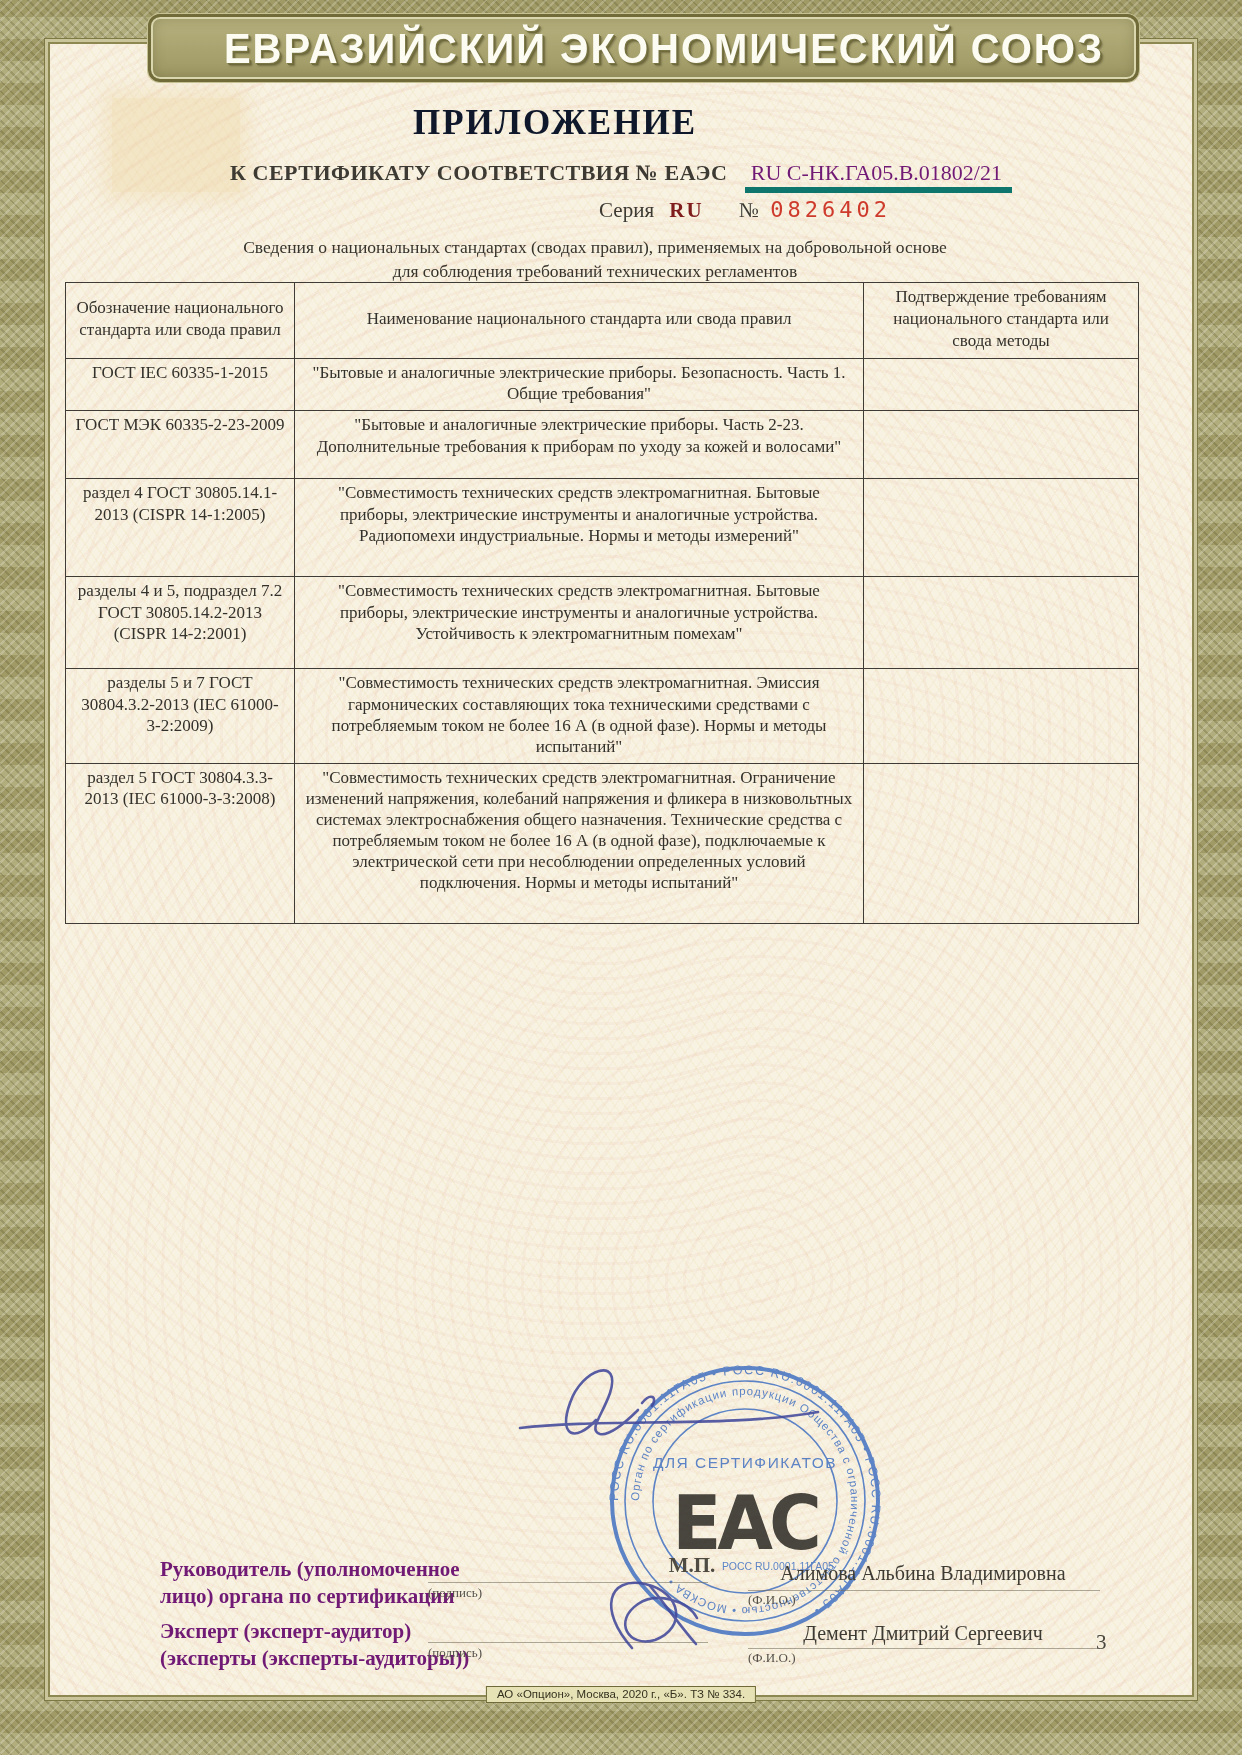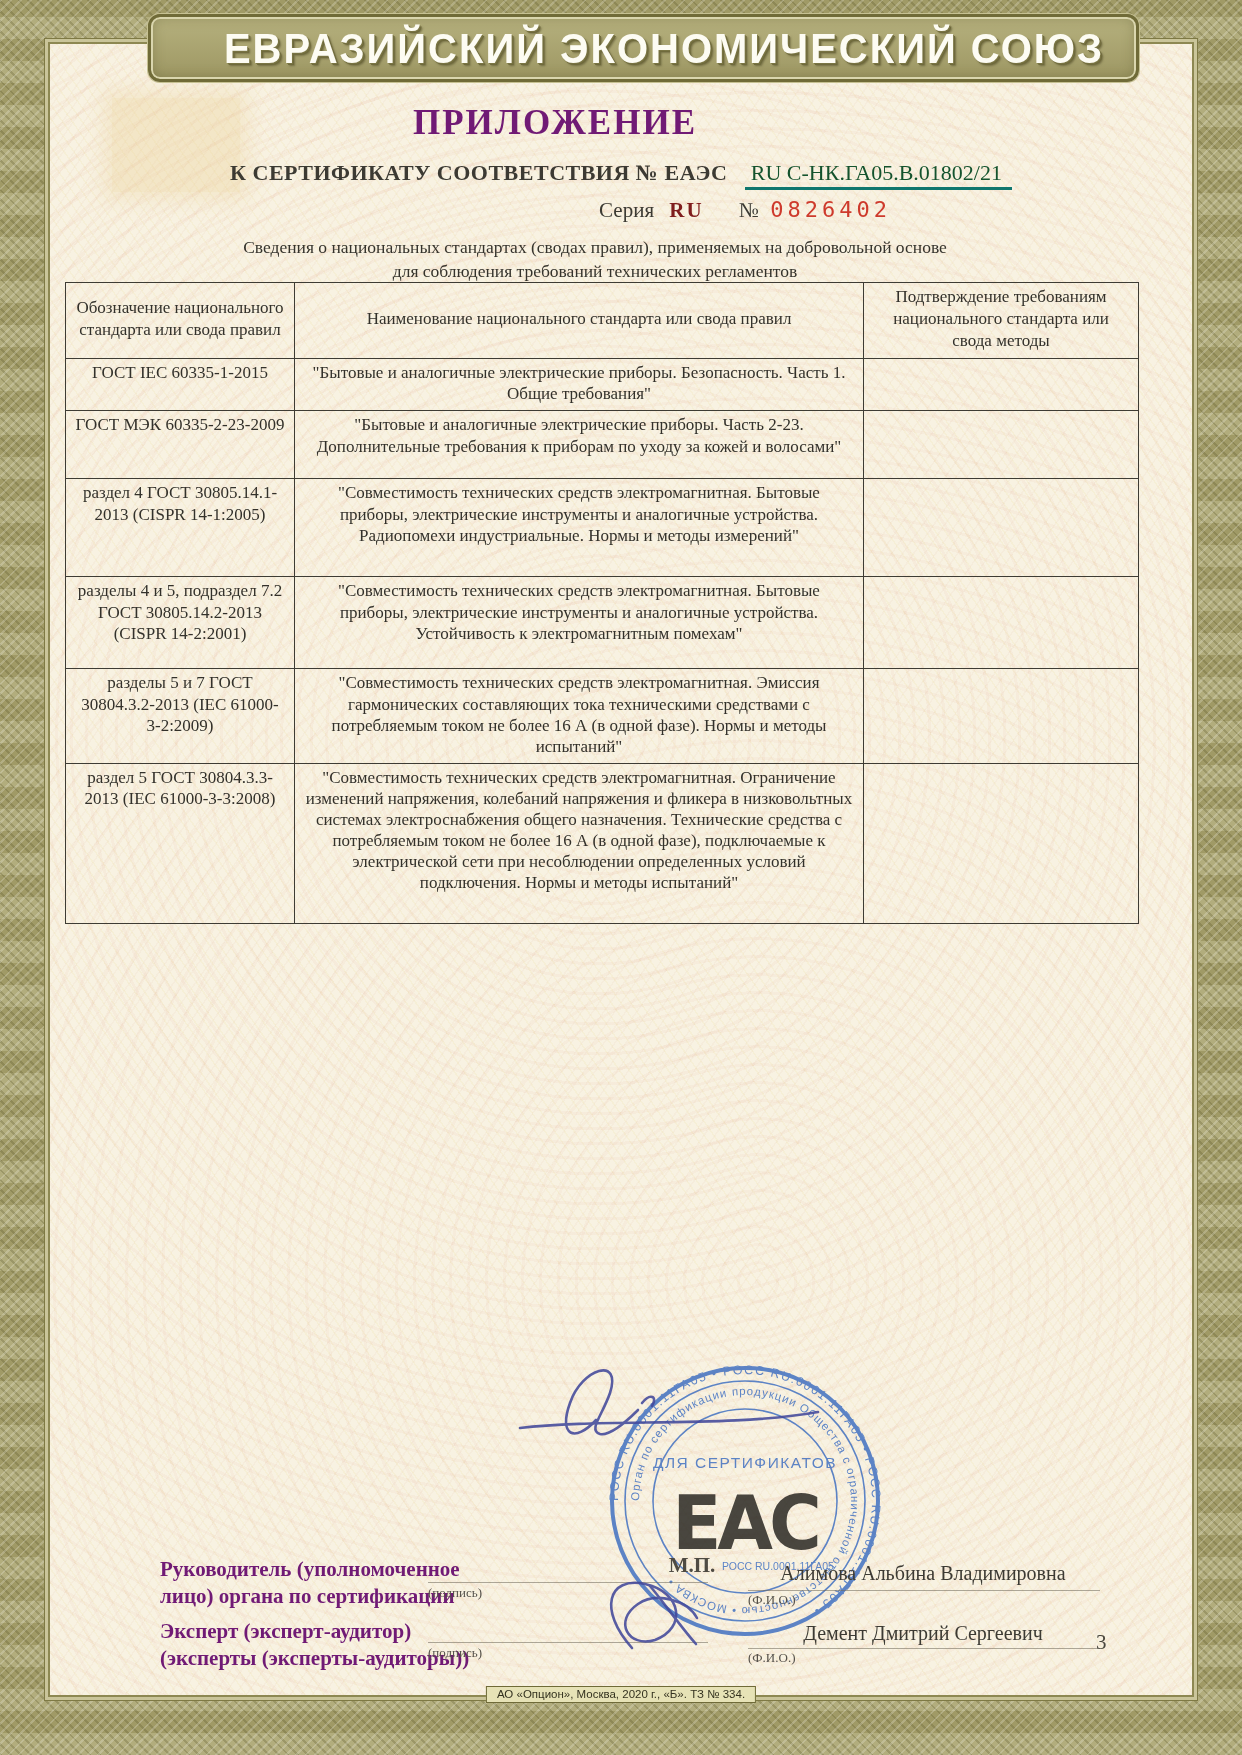--- a/index.html
+++ b/index.html
@@ -25,26 +25,26 @@
   
   .banner{position:absolute;top:14px;left:148px;width:944px;height:62px;z-index:6;
     background:linear-gradient(180deg,#b6b17e,#9d9763);
     border:3px solid #706b38;border-radius:12px;
     box-shadow:inset 0 0 0 2px #dad6ae, inset 0 0 14px rgba(70,65,25,.35), 0 0 0 1px #c6c192;
     display:flex;align-items:center;justify-content:center;padding-left:41px;}
   .banner span{font-family:"Liberation Sans",sans-serif;font-weight:700;font-size:40px;
     letter-spacing:2px;color:#fdfcf3;white-space:nowrap;transform:scaleY(1.08);
     text-shadow:1px 1px 0 #7a7544,2px 2px 0 #6f6a3c,3px 3px 2px rgba(80,75,40,.55);}
   
-  .hwrap{position:absolute;left:0;width:1110px;text-align:center;z-index:3;color:#701a75;}
+  .hwrap{position:absolute;left:0;width:1110px;text-align:center;z-index:3;color:#0f172a;}
   .title{top:103px;font-size:35px;font-weight:700;letter-spacing:2px;}
   .certline{position:absolute;left:0;width:1242px;top:160px;text-align:center;z-index:3;color:#3c3a33;
     font-size:22px;white-space:nowrap;}
   .certline .lbl{font-weight:700;letter-spacing:.5px;}
-  .certline .num{margin-left:12px;border-bottom:3px solid #0f766e;padding:0 10px 2px 6px;color:#14532d;}
+  .certline .num{margin-left:12px;border-bottom:6px solid #0f766e;padding:0 10px 2px 6px;color:#701a75;}
   .seriesline{position:absolute;left:0;width:1242px;top:197px;text-align:center;z-index:3;
     transform:translateX(124px);font-size:21px;color:#3c3a33;white-space:nowrap;}
   .seriesline .red{color:#7f1d1d;font-weight:700;letter-spacing:2px;margin:0 30px 16px 10px;}
   .seriesline .digits{color:#ce3a2c;font-family:"DejaVu Sans Mono",monospace;font-size:22px;
     letter-spacing:4px;margin-left:6px;}
   .intro{top:236px;font-size:17.5px;line-height:1.35;color:#35332c;padding-left:40px;}
   
   table.cert{position:absolute;left:65px;top:282px;width:1073px;z-index:3;border-collapse:collapse;
     font-size:17px;color:#33312b;table-layout:fixed;}
   table.cert th,table.cert td{border:1.6px solid #3e3c34;padding:3px 9px 6px 9px;vertical-align:top;

